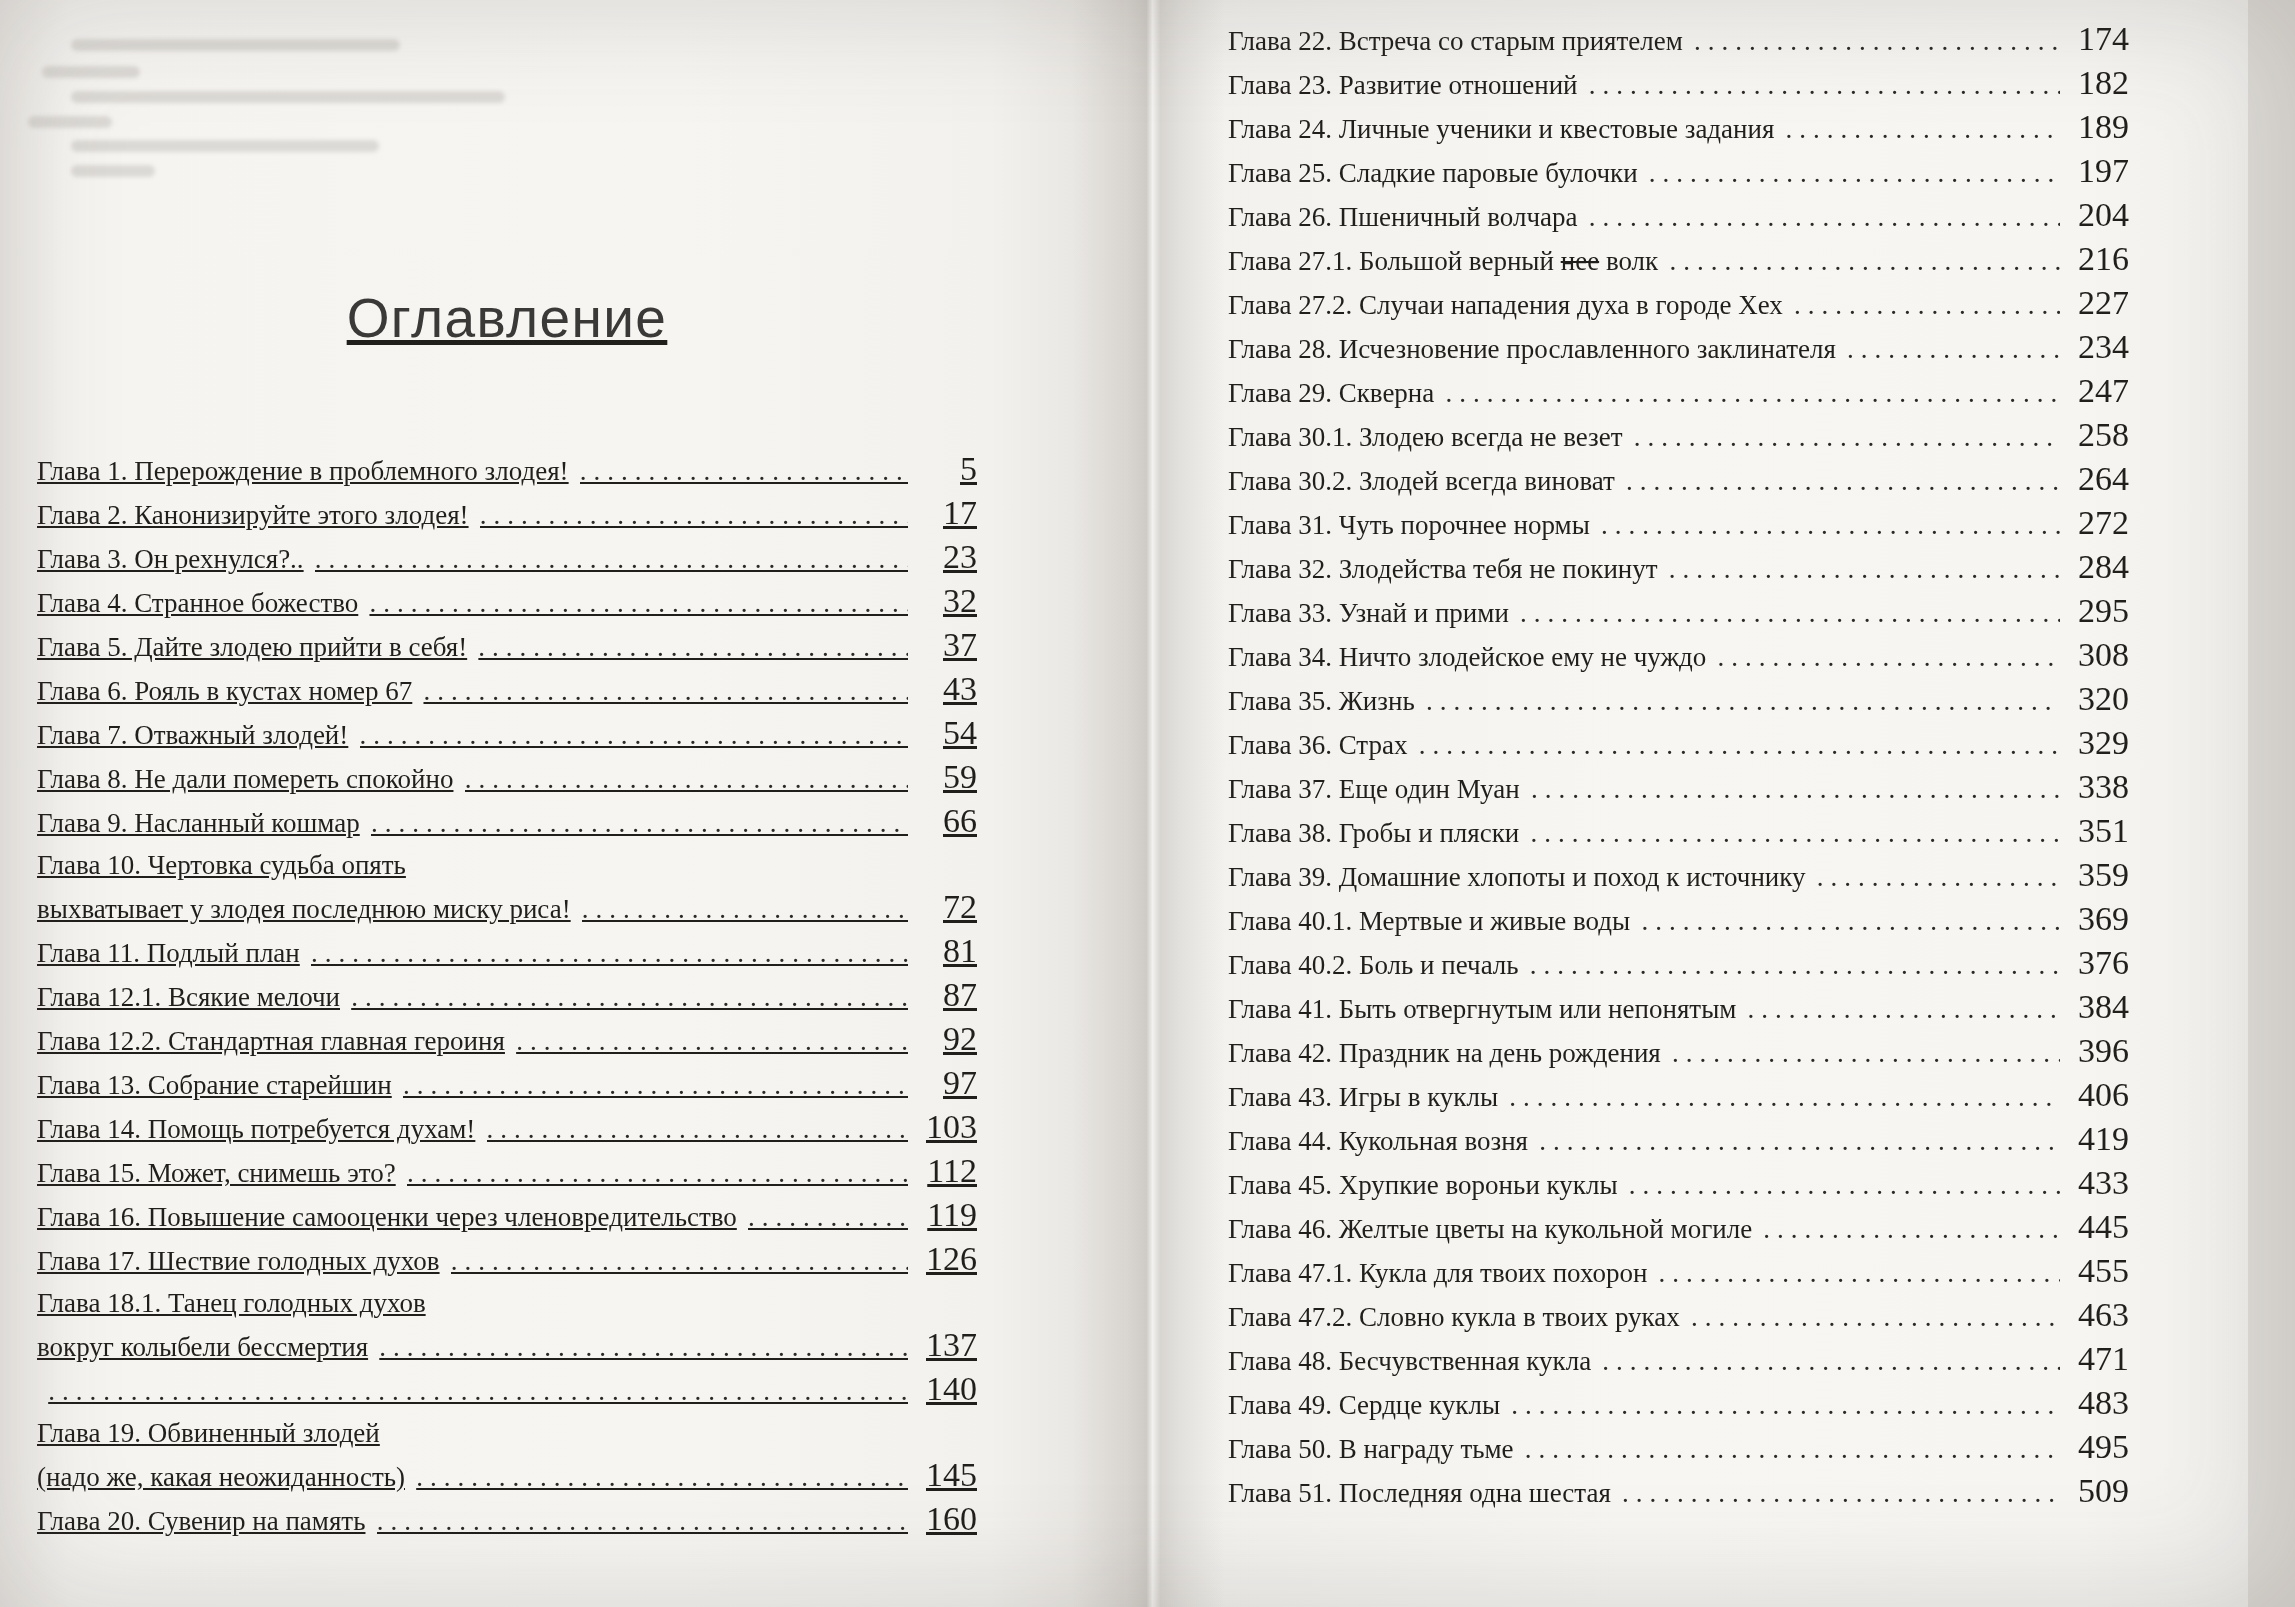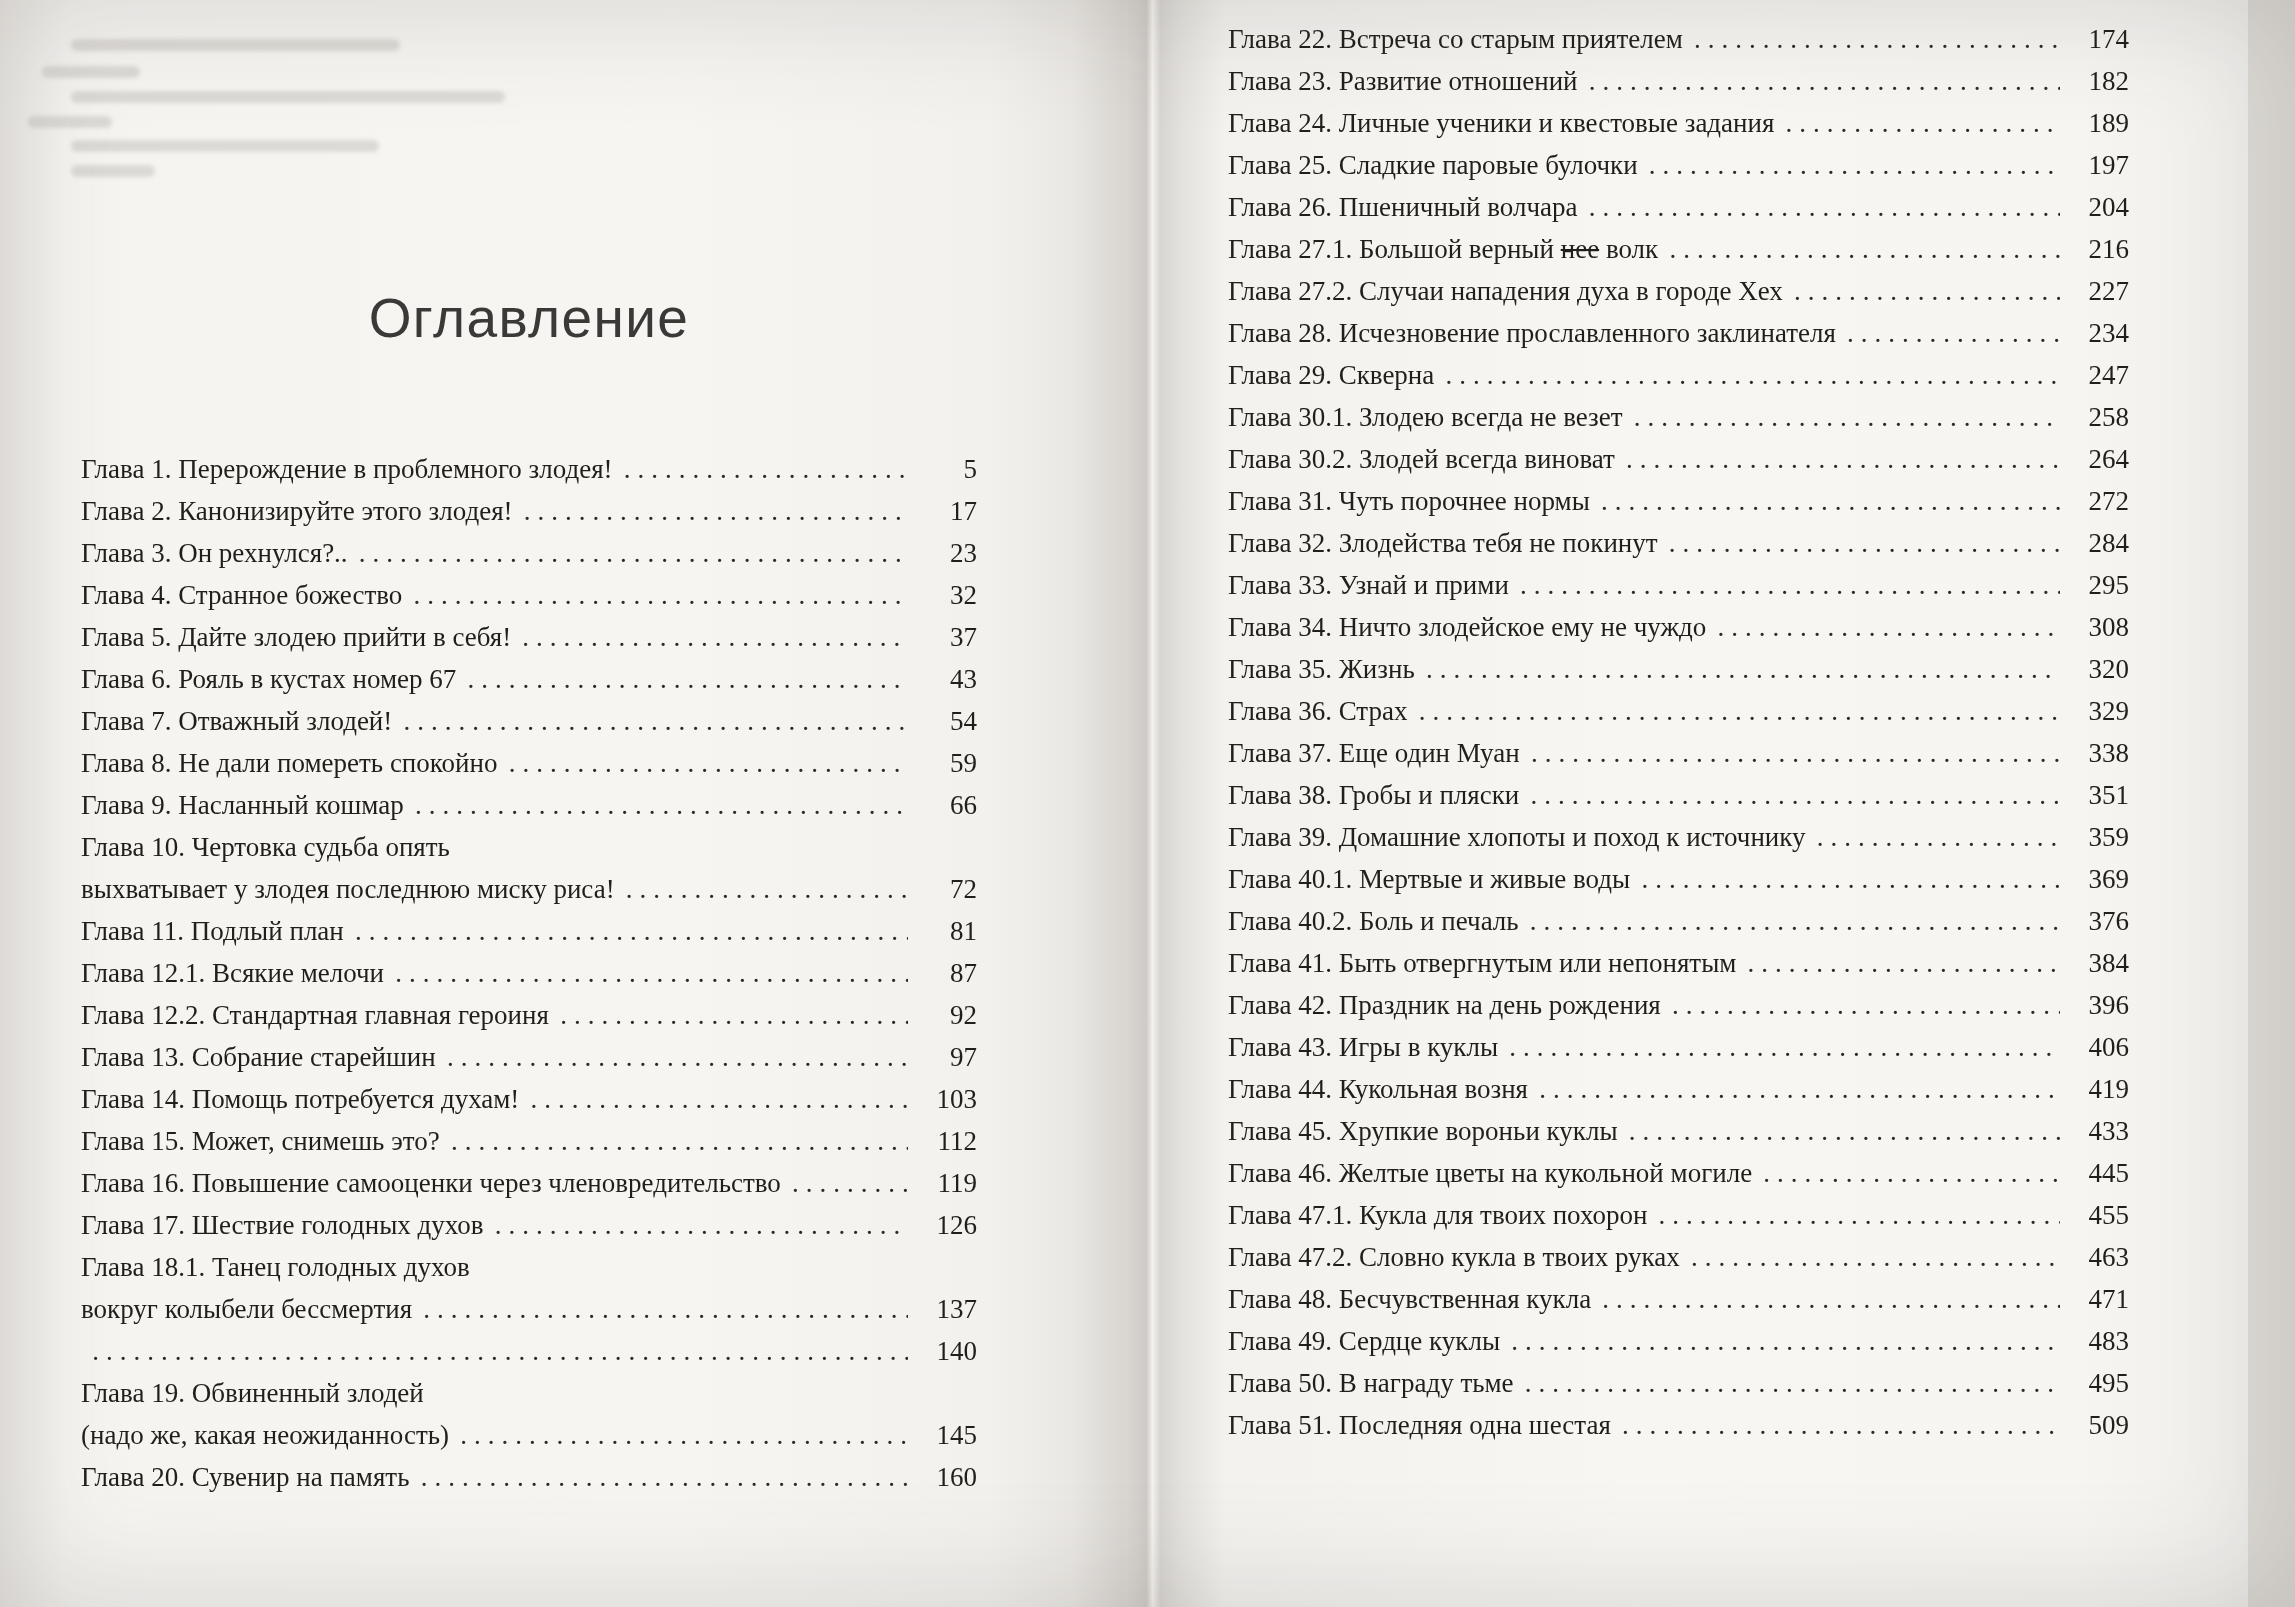--- a/index.html
+++ b/index.html
@@ -7,21 +7,22 @@
     position:relative;
     width:2295px;height:1607px;
     overflow:hidden;
     font-family:"Liberation Serif","DejaVu Serif",serif;
     color:#211f1c;
     display:flex;
   }
   .page{width:1124px;height:100%;box-sizing:border-box;position:relative;}
   .page.left{
     background:linear-gradient(90deg,#edebe8 0%,#f5f4f1 6%,#f6f5f2 60%,#f2f1ee 88%,#e5e2de 100%);
-    padding:0 147px 0 81px;
+    padding:0 147px 0 37px;
+    text-decoration:underline;
   }
   .page.right{
     background:linear-gradient(90deg,#e6e3df 0%,#f2f1ee 5%,#f7f6f3 45%,#f6f5f2 85%,#efeeeb 100%);
     padding:18px 119px 0 104px;
   }
   .gutter{
     position:absolute;left:1071px;top:0;width:154px;height:100%;
     background:linear-gradient(90deg,
       rgba(0,0,0,0) 0%,
       rgba(60,50,40,0.07) 35%,
@@ -58,21 +59,21 @@
     flex:1;min-width:17px;overflow:hidden;white-space:nowrap;
     margin:0 7px 0 11.2px;
     letter-spacing:7px;
     color:#2b2925;
   }
   .leader::after{
     content:"..................................................................................................................";
   }
   .pagenum{
     min-width:62px;text-align:right;
-    font-size:27px;
+    font-size:34px;
   }
   
   .ghost{position:absolute;top:28px;left:42px;width:504px;height:161px;
     pointer-events:none;opacity:0.55;filter:blur(2.1px);}
   .ghost .g{position:absolute;height:12px;border-radius:6.3px;background:#c7c4bf;}
   .g1{top:11.2px;left:29px;width:329px;}
   .g2{top:38px;left:0px;width:98px;}
   .g3{top:63px;left:29px;width:434px;}
   .g4{top:88px;left:-14px;width:84px;}
   .g5{top:112px;left:29px;width:308px;}

